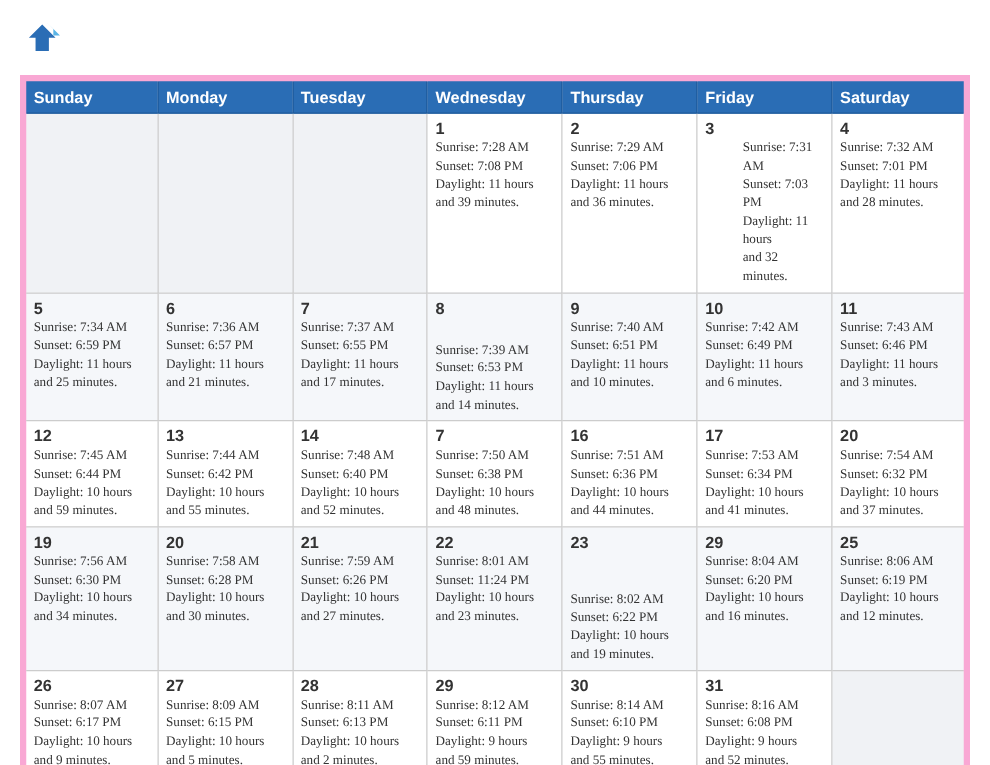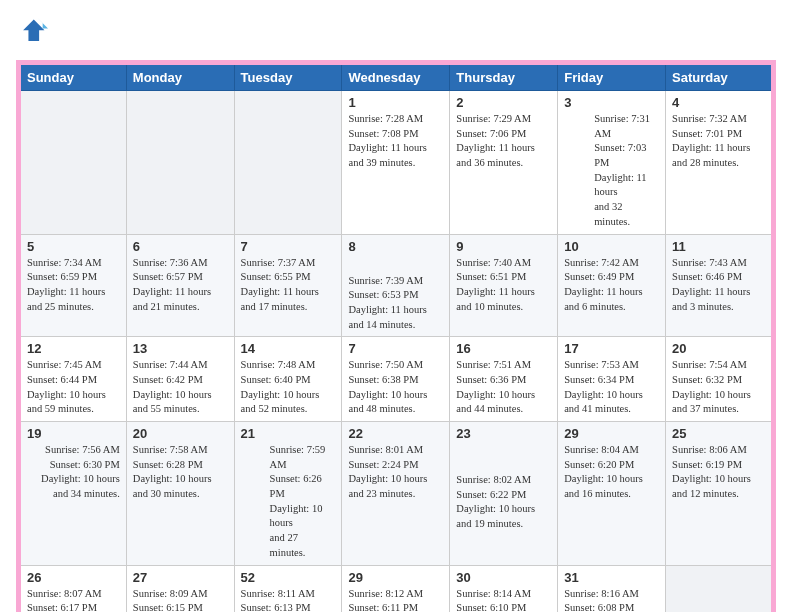--- a/index.html
+++ b/index.html
@@ -252,43 +252,43 @@
           <span class="day-num">20</span>
           <div class="day-info" style="white-space: pre-line;">Sunrise: 7:54 AM
 Sunset: 6:32 PM
 Daylight: 10 hours
 and 37 minutes.</div>
         </td>
       </tr>
       <tr>
         <td>
           <span class="day-num">19</span>
-          <div class="day-info" style="white-space: pre-line; text-align: right;">Sunrise: 7:56 AM
+          <div class="day-info" style="white-space: pre-line;">Sunrise: 7:56 AM
 Sunset: 6:30 PM
 Daylight: 10 hours
 and 34 minutes.</div>
         </td>
         <td>
           <span class="day-num">20</span>
           <div class="day-info" style="white-space: pre-line;">Sunrise: 7:58 AM
 Sunset: 6:28 PM
 Daylight: 10 hours
 and 30 minutes.</div>
         </td>
         <td>
           <span class="day-num">21</span>
-          <div class="day-info" style="white-space: pre-line; margin-left: 29px;">Sunrise: 7:59 AM
+          <div class="day-info" style="white-space: pre-line;">Sunrise: 7:59 AM
 Sunset: 6:26 PM
 Daylight: 10 hours
 and 27 minutes.</div>
         </td>
         <td>
           <span class="day-num">22</span>
           <div class="day-info" style="white-space: pre-line;">Sunrise: 8:01 AM
-Sunset: 2:24 PM
+Sunset: 11:24 PM
 Daylight: 10 hours
 and 23 minutes.</div>
         </td>
         <td>
           <span class="day-num">23</span>
           <div class="day-info" style="white-space: pre-line; margin-top: 32px;">Sunrise: 8:02 AM
 Sunset: 6:22 PM
 Daylight: 10 hours
 and 19 minutes.</div>
         </td>
@@ -316,21 +316,21 @@
 and 9 minutes.</div>
         </td>
         <td>
           <span class="day-num">27</span>
           <div class="day-info" style="white-space: pre-line;">Sunrise: 8:09 AM
 Sunset: 6:15 PM
 Daylight: 10 hours
 and 5 minutes.</div>
         </td>
         <td>
-          <span class="day-num">52</span>
+          <span class="day-num">28</span>
           <div class="day-info" style="white-space: pre-line;">Sunrise: 8:11 AM
 Sunset: 6:13 PM
 Daylight: 10 hours
 and 2 minutes.</div>
         </td>
         <td>
           <span class="day-num">29</span>
           <div class="day-info" style="white-space: pre-line;">Sunrise: 8:12 AM
 Sunset: 6:11 PM
 Daylight: 9 hours

